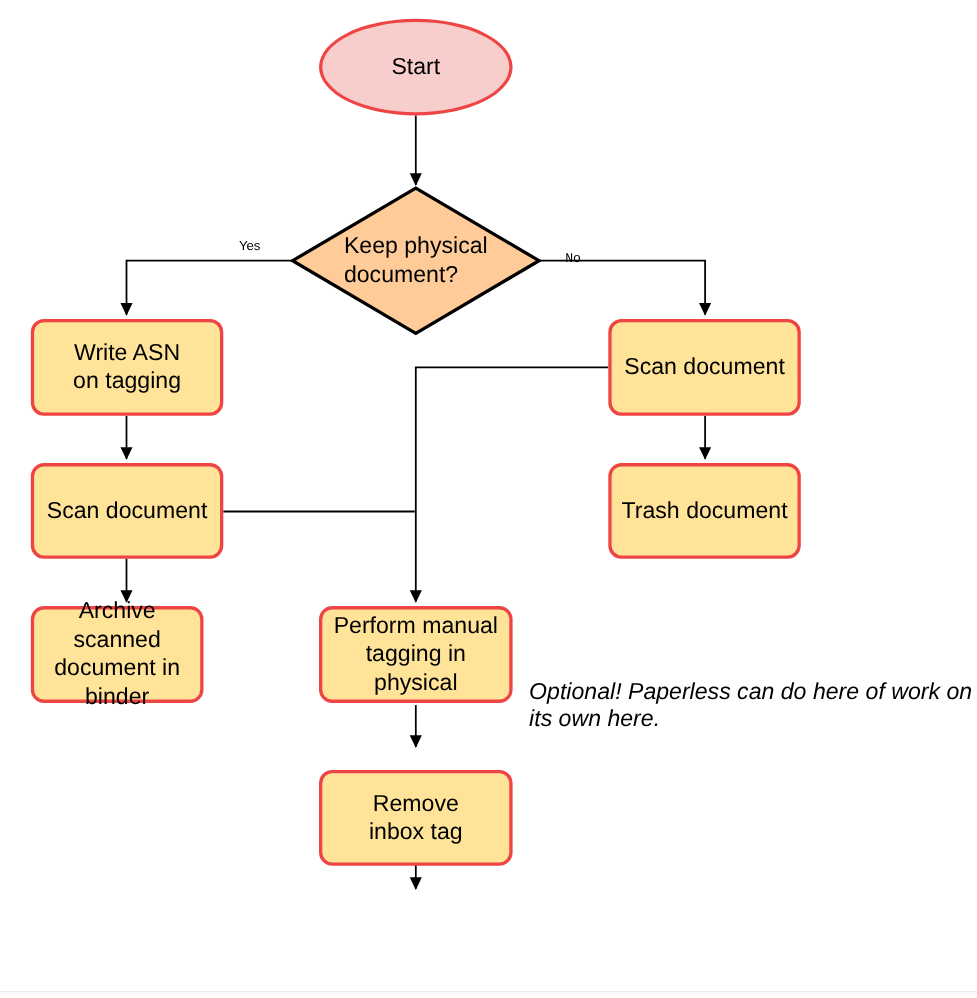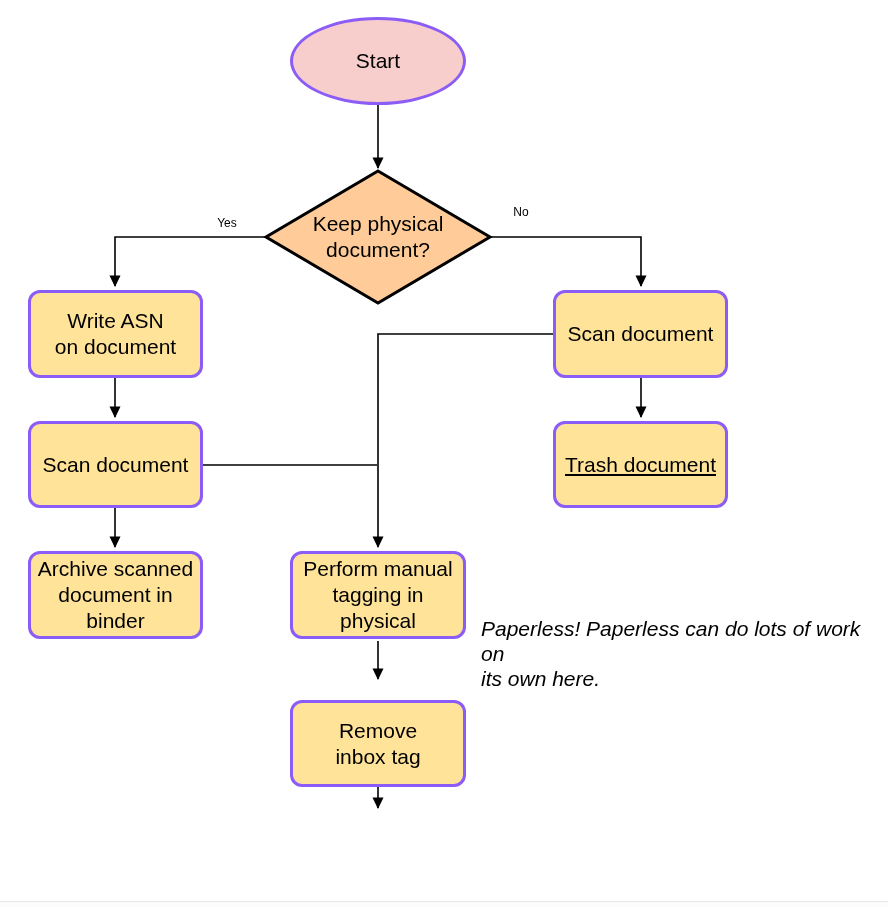--- a/index.html
+++ b/index.html
@@ -25,40 +25,40 @@
     stroke: #000000;
     stroke-width: 3;
   }
   .node {
     position: absolute;
     display: flex;
     align-items: center;
     justify-content: center;
     text-align: center;
     box-sizing: border-box;
-    border: 3px solid #8b5cf6;
+    border: 3px solid #ef4444;
     color: #000000;
     font-size: 21px;
     line-height: 26px;
     white-space: pre-line;
   }
   .process {
     background: #ffe399;
     border-radius: 12px;
   }
   .terminal {
     background: #f8cecc;
     border-radius: 50%;
   }
   .decision-label {
     position: absolute;
     display: flex;
     align-items: center;
     justify-content: center;
-    text-align: center;
+    text-align: left;
     color: #000000;
     font-size: 21px;
     line-height: 26px;
     white-space: pre-line;
   }
   .edge-label {
     position: absolute;
     color: #000000;
     font-size: 12px;
     line-height: 20px;
@@ -113,58 +113,58 @@
 
 
   <div class="decision-label" style="left:298px; top:211px; width:160px; height:52px;">
     <span>Keep physical
 document?</span>
   </div>
 
   <div class="edge-label" style="left:227px; top:213px;">
     <span>Yes</span>
   </div>
-  <div class="edge-label" style="left:521px; top:202px;">
+  <div class="edge-label" style="left:521px; top:225px;font-family:Liberation Mono, monospace;">
     <span>No</span>
   </div>
 
   <div class="node process" style="left:28px; top:290px; width:175px; height:88px;">
     <span>Write ASN
-on document</span>
+on tagging</span>
   </div>
 
   <div class="node process" style="left:28px; top:421px; width:175px; height:87px;">
     <span>Scan document</span>
   </div>
 
-  <div class="node process" style="left:28px; top:551px; width:175px; height:88px;">
+  <div class="node process" style="left:28px; top:551px; width:157px; height:88px;">
     <span>Archive scanned
 document in
 binder</span>
   </div>
 
   <div class="node process" style="left:553px; top:290px; width:175px; height:88px;">
     <span>Scan document</span>
   </div>
 
-  <div class="node process" style="left:553px; top:421px; width:175px; height:87px;text-decoration:underline;">
+  <div class="node process" style="left:553px; top:421px; width:175px; height:87px;">
     <span>Trash document</span>
   </div>
 
   <div class="node process" style="left:290px; top:551px; width:176px; height:88px;">
     <span>Perform manual
 tagging in
 physical</span>
   </div>
 
   <div class="node process" style="left:290px; top:700px; width:176px; height:87px;">
     <span>Remove
 inbox tag</span>
   </div>
 
   <div class="note" style="left:481px; top:591px; width:404px;">
-    <span>Paperless! Paperless can do lots of work on
+    <span>Optional! Paperless can do here of work on
 its own here.</span>
   </div>
 
   <div class="bottom-strip"></div>
 
 </div>
 
 </body></html>

